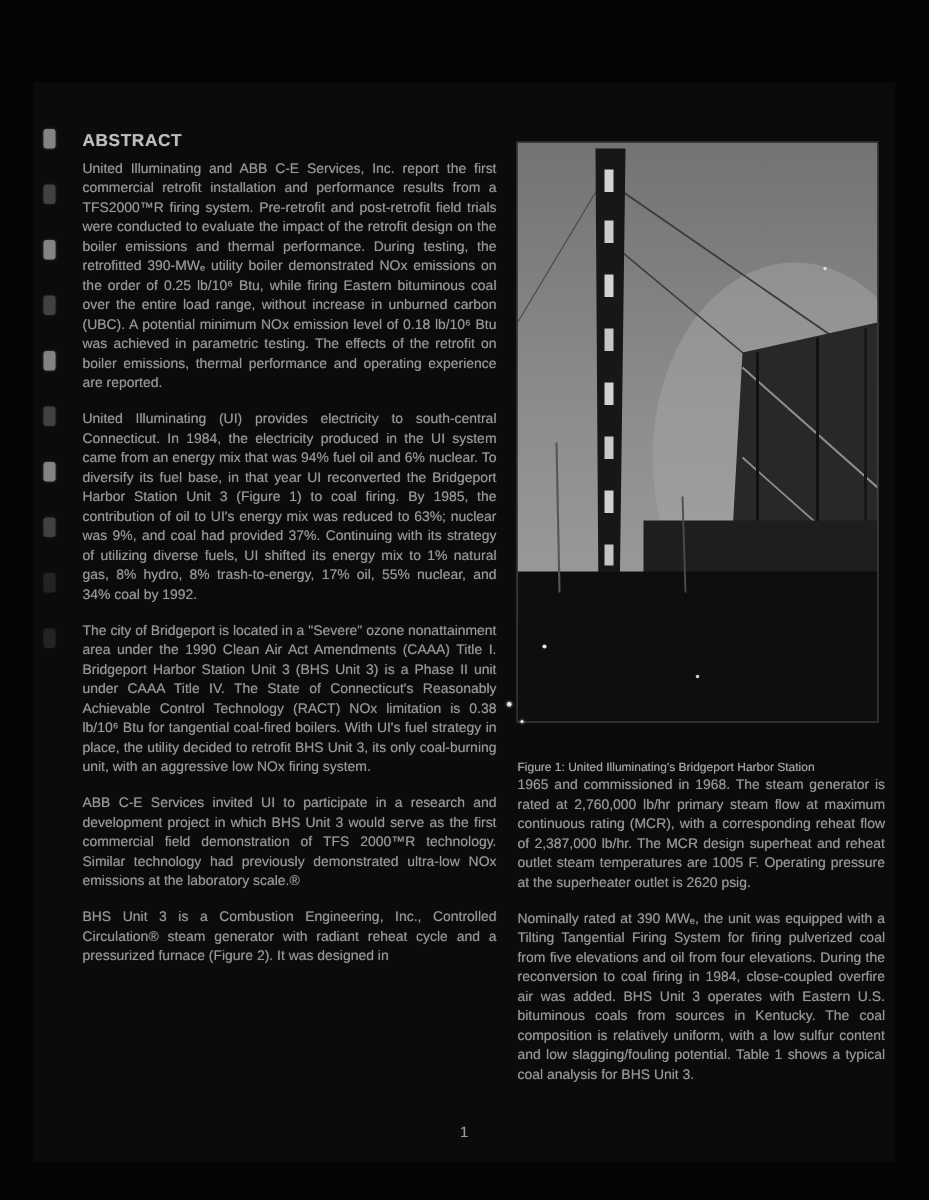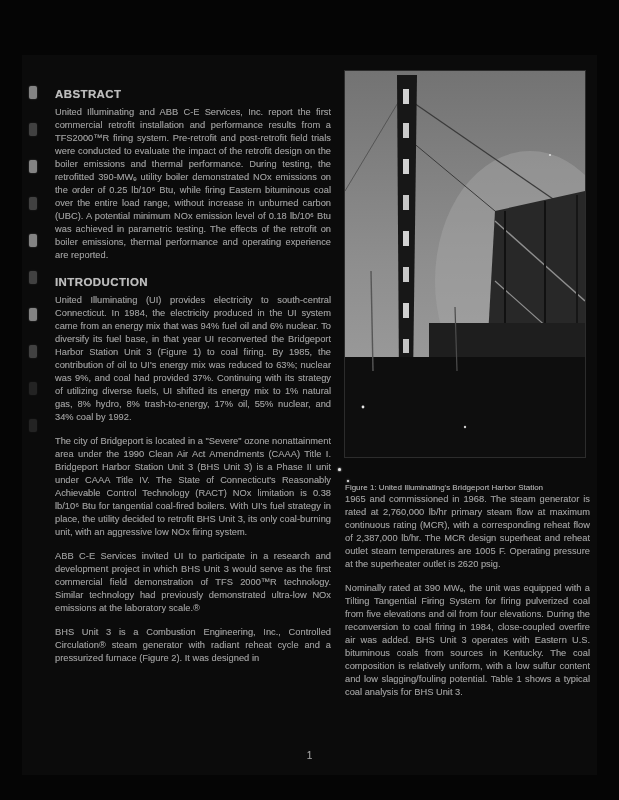--- a/index.html
+++ b/index.html
@@ -31,21 +31,21 @@
   .col h2{
     margin:14px 0 6px 0;
     font-size:11.5px;
     letter-spacing:.4px;
     color:#bdbdbd;
     font-weight:bold;
     text-shadow:0 0 0.7px rgba(210,210,210,.6);
   }
   .col h2:first-child{margin-top:0;}
   .col-left{left:55px;top:88px;width:276px;}
-  .col-right{left:345px;top:71px;width:245px;}
+  .col-right{left:345px;top:95px;width:245px;}
 
   figure{margin:0;padding:0;}
   .photo-frame{
     width:240px;height:386px;
     background:#777;
     outline:1px solid #2c2c2c;
     display:block;
   }
   figcaption{
     margin:26px 0 0 0;
@@ -98,21 +98,20 @@
     <span class="binding-mark"></span>
     <span class="binding-mark dim"></span>
     <span class="binding-mark faint"></span>
     <span class="binding-mark faint"></span>
   </div>
 
   <div class="col col-left">
     <h2>ABSTRACT</h2>
     <p>United Illuminating and ABB C-E Services, Inc. report the first commercial retrofit installation and performance results from a TFS2000™R firing system. Pre-retrofit and post-retrofit field trials were conducted to evaluate the impact of the retrofit design on the boiler emissions and thermal performance. During testing, the retrofitted 390-MWₑ utility boiler demonstrated NOx emissions on the order of 0.25 lb/10⁶ Btu, while firing Eastern bituminous coal over the entire load range, without increase in unburned carbon (UBC). A potential minimum NOx emission level of 0.18 lb/10⁶ Btu was achieved in parametric testing. The effects of the retrofit on boiler emissions, thermal performance and operating experience are reported.</p>
 
-    <h2>INTRODUCTION</h2>
     <p>United Illuminating (UI) provides electricity to south-central Connecticut. In 1984, the electricity produced in the UI system came from an energy mix that was 94% fuel oil and 6% nuclear. To diversify its fuel base, in that year UI reconverted the Bridgeport Harbor Station Unit 3 (Figure 1) to coal firing. By 1985, the contribution of oil to UI's energy mix was reduced to 63%; nuclear was 9%, and coal had provided 37%. Continuing with its strategy of utilizing diverse fuels, UI shifted its energy mix to 1% natural gas, 8% hydro, 8% trash-to-energy, 17% oil, 55% nuclear, and 34% coal by 1992.</p>
     <p>The city of Bridgeport is located in a "Severe" ozone nonattainment area under the 1990 Clean Air Act Amendments (CAAA) Title I. Bridgeport Harbor Station Unit 3 (BHS Unit 3) is a Phase II unit under CAAA Title IV. The State of Connecticut's Reasonably Achievable Control Technology (RACT) NOx limitation is 0.38 lb/10⁶ Btu for tangential coal-fired boilers. With UI's fuel strategy in place, the utility decided to retrofit BHS Unit 3, its only coal-burning unit, with an aggressive low NOx firing system.</p>
     <p>ABB C-E Services invited UI to participate in a research and development project in which BHS Unit 3 would serve as the first commercial field demonstration of TFS 2000™R technology. Similar technology had previously demonstrated ultra-low NOx emissions at the laboratory scale.®</p>
 
     <p>BHS Unit 3 is a Combustion Engineering, Inc., Controlled Circulation® steam generator with radiant reheat cycle and a pressurized furnace (Figure 2). It was designed in</p>
   </div>
 
   <div class="col col-right">
     <figure>
       <svg class="photo-frame" viewBox="0 0 240 386" xmlns="http://www.w3.org/2000/svg" role="img">

